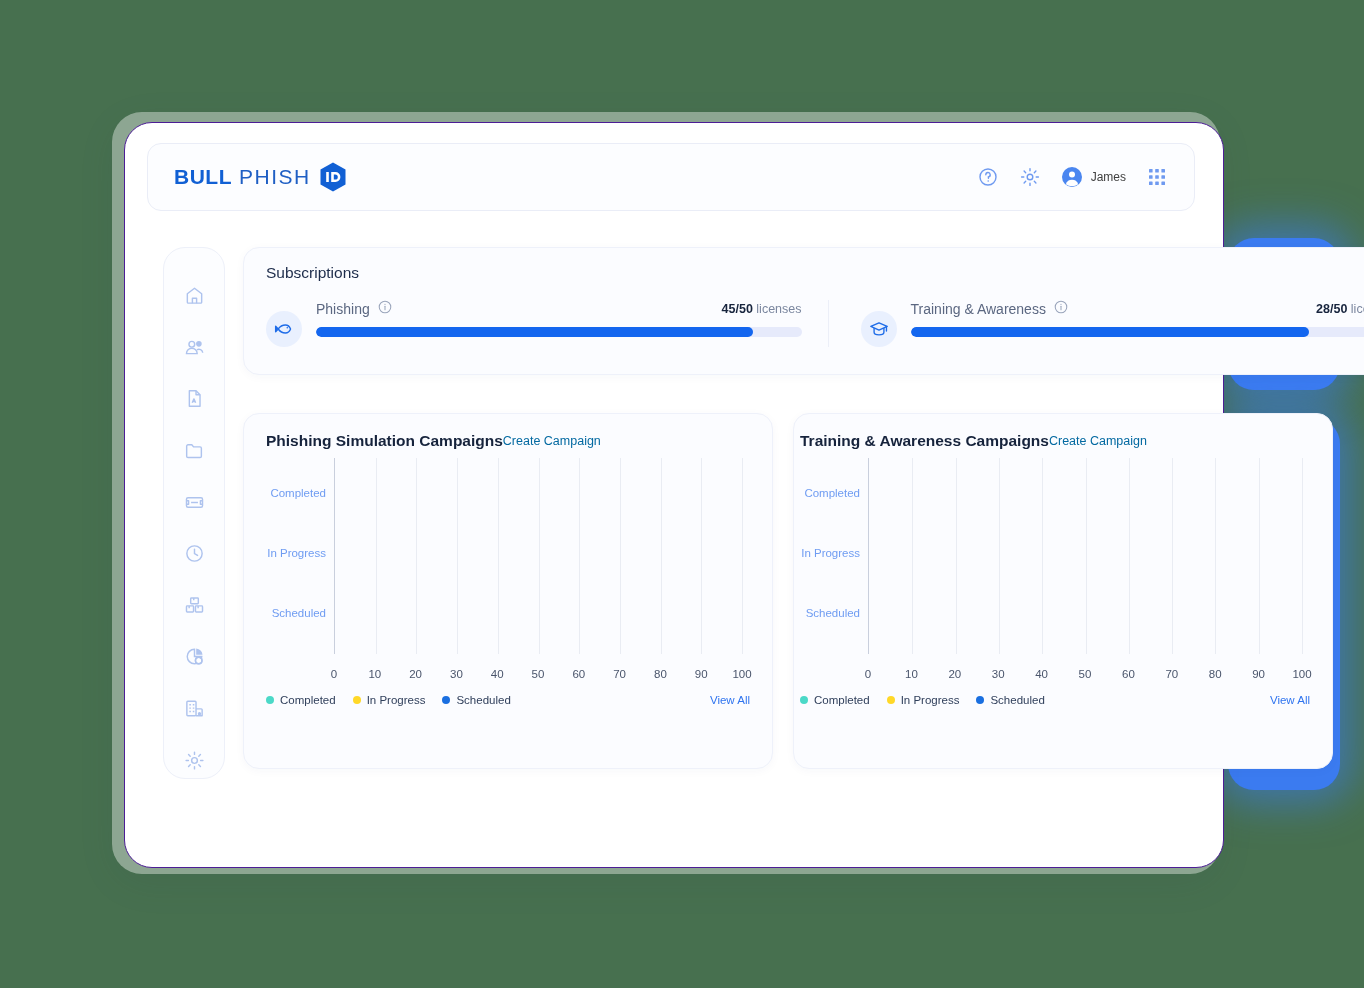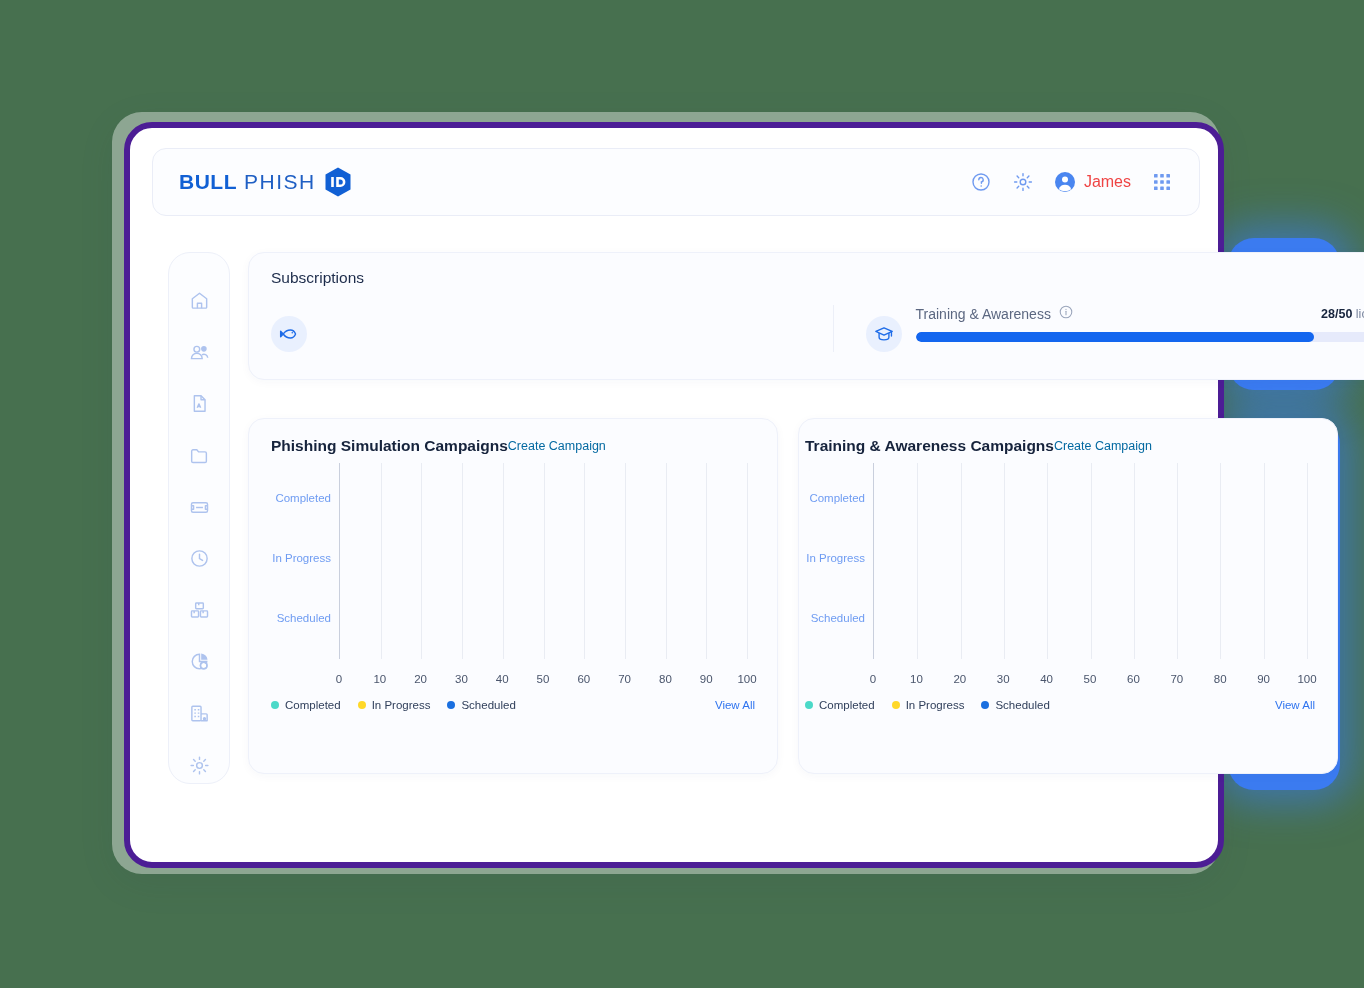--- a/index.html
+++ b/index.html
@@ -39,21 +39,21 @@
     box-shadow: 0 10px 40px rgba(20,40,80,0.18);
   }
 
   
   #app-window {
     position: absolute;
     left: 124px; top: 122px;
     width: 1100px; height: 746px;
     background: #ffffff;
     border-radius: 28px;
-    border: 6px solid #4c1d95;
+    border: 1px solid #4c1d95;
     overflow: visible;
   }
 
   
   #header-bar {
     position: absolute;
     left: 22px; top: 20px;
     width: 1048px; height: 68px;
     background: #fcfdff;
     border: 1px solid #eaedf7;
@@ -71,21 +71,21 @@
   }
   .logo-bull { font-size: 21px; font-weight: bold; color: #1160d4; }
   .logo-phish { font-size: 21px; font-weight: 400; color: #1f5fc4; letter-spacing: 1.5px; }
   .logo-hex {
     width: 30px; height: 32px;
     display: flex; align-items: center; justify-content: center;
   }
   .header-right { display: flex; align-items: center; gap: 20px; }
   .hicon { width: 22px; height: 22px; display: flex; align-items: center; justify-content: center; cursor: pointer; }
   .user-chip { display: flex; align-items: center; gap: 8px; cursor: pointer; }
-  .user-name { font-size: 16px; color: #ef4444; }
+  .user-name { font-size: 12px; color: #404040; }
 
   
   #sidebar {
     position: absolute;
     left: 38px; top: 124px;
     width: 62px; height: 532px;
     background: #fcfdff;
     border: 1px solid #edf0f9;
     border-radius: 22px;
     display: flex;
@@ -377,20 +377,38 @@
     <div id="subs-row">
 
       <div class="sub-block">
         <span class="sub-badge">
           <svg width="20" height="20" viewBox="0 0 22 22" fill="none" stroke="#1e6ce8" stroke-width="1.5" stroke-linejoin="round">
             <path d="M4.6 11c2.4-3.4 5.6-4.4 8-4.4 2.6 0 4.6 1.8 5.6 4.4-1 2.6-3 4.4-5.6 4.4-2.4 0-5.6-1-8-4.4z"></path>
             <path d="M4.6 11L1.8 8v6z" fill="#1e6ce8"></path>
             <circle cx="14.6" cy="9.6" r="0.9" fill="#1e6ce8" stroke="none"></circle>
           </svg>
         </span>
+        <div class="sub-body">
+          <div class="sub-head">
+            <span class="sub-label-wrap">
+              <span class="sub-label">Phishing</span>
+              <span>
+                <svg width="14" height="14" viewBox="0 0 16 16" fill="none" stroke="#9aa5bb" stroke-width="1.2">
+                  <circle cx="8" cy="8" r="6.6"></circle>
+                  <path d="M8 7.2v4" stroke-linecap="round"></path>
+                  <circle cx="8" cy="4.9" r="0.7" fill="#9aa5bb" stroke="none"></circle>
+                </svg>
+              </span>
+            </span>
+            <span class="sub-lic"><b>45</b><b>/50</b><span> licenses</span></span>
+          </div>
+          <div class="bar-track">
+            <div class="bar-fill" style="width: 90%;"></div>
+          </div>
+        </div>
       </div>
 
       <div class="sub-block">
         <span class="sub-badge">
           <svg width="20" height="20" viewBox="0 0 22 22" fill="none" stroke="#1e6ce8" stroke-width="1.5" stroke-linejoin="round">
             <path d="M11 4.2 20 8.2 11 12.2 2 8.2z"></path>
             <path d="M5.6 10v4.6c0 1.5 2.4 2.8 5.4 2.8s5.4-1.3 5.4-2.8V10"></path>
             <path d="M19.2 8.6v4.6" stroke-linecap="round"></path>
           </svg>
         </span>

